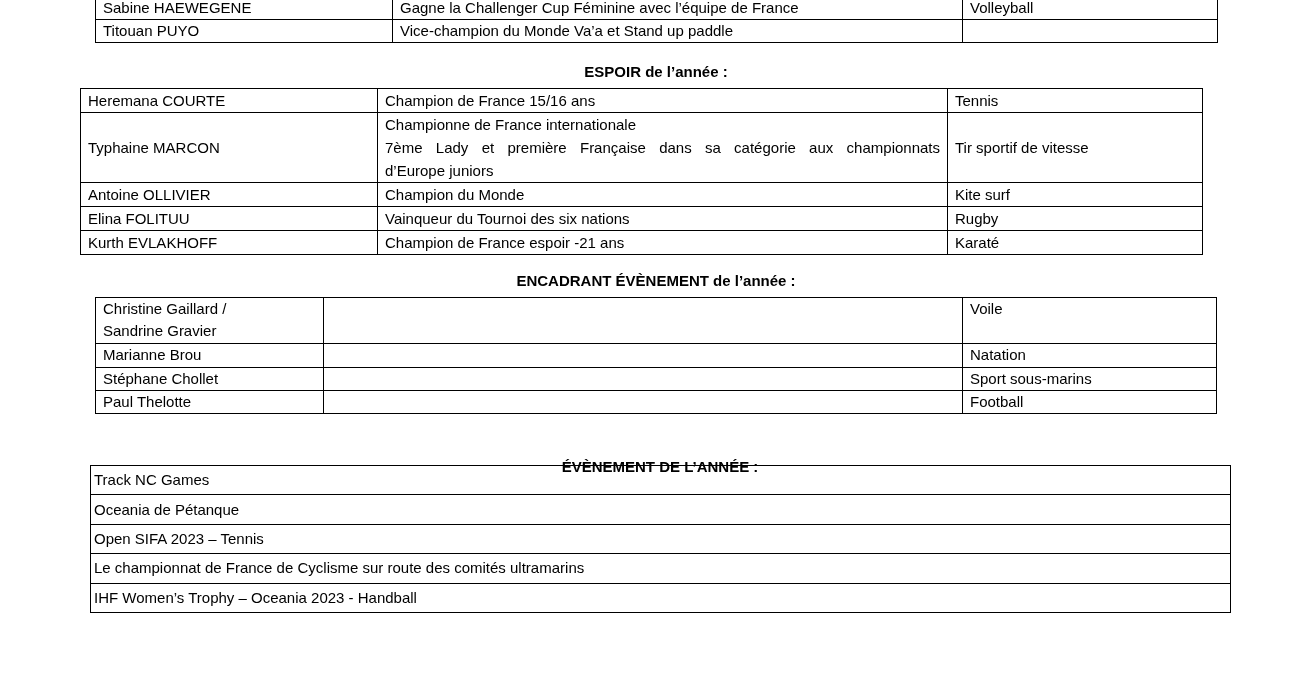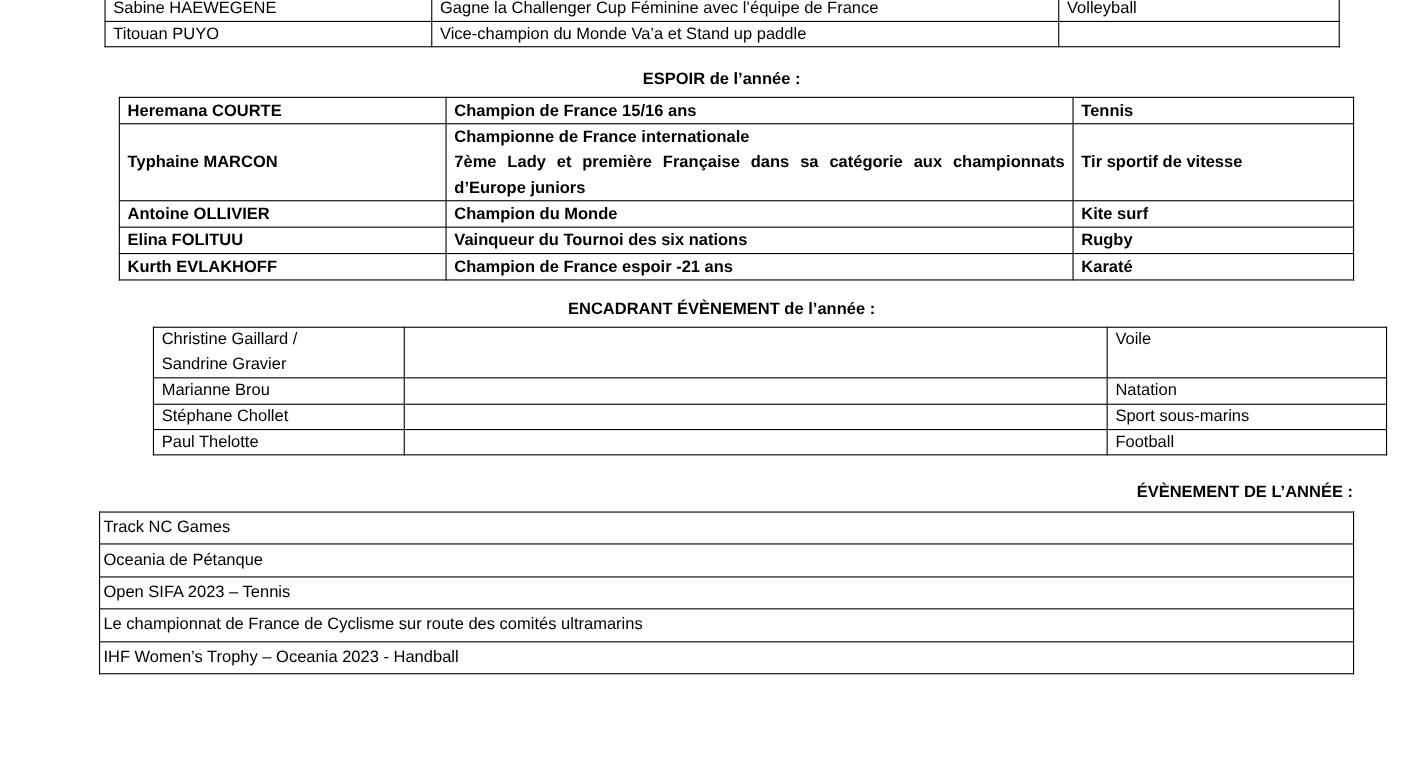--- a/index.html
+++ b/index.html
@@ -33,37 +33,37 @@
     text-align: center;
     font-weight: bold;
     font-size: 15px;
     line-height: 18px;
     white-space: pre;
   }
   
   #top-table { left: 95px; top: -4px; width: 1122px; }
   #top-table tr { height: 23px; }
   
-  #espoir-table { left: 108px; top: 88px; width: 1122px; font-weight: bold; }
+  #espoir-table { left: 80px; top: 88px; width: 1122px; }
   #espoir-table td { line-height: 23px; }
   .v-middle { vertical-align: middle !important; margin-top: 12px; }
   .justify-line { text-align: justify; text-align-last: justify; }
   
-  #encadrant-table { left: 95px; top: 297px; width: 1121px; margin-left: 44px; }
+  #encadrant-table { left: 95px; top: 297px; width: 1121px; }
   
   #evenement-table { left: 90px; top: 465px; width: 1140px; }
   #evenement-table td {
     vertical-align: middle;
     padding: 0 3px;
     line-height: 18px;
     height: 28.4px;
   }
   #espoir-heading   { left: 95px; top: 63px;  width: 1122px; }
   #encadrant-heading{ left: 95px; top: 272px; width: 1122px; }
-  #evenement-heading{ left: 90px; top: 439px; width: 1140px; text-align: right; }
+  #evenement-heading{ left: 90px; top: 458px; width: 1140px; }
 </style>
 </head>
 <body>
 
 <div>
 
   <table id="top-table" class="doc-table">
     <colgroup>
         <col style="width:297px">
         <col style="width:570px">

